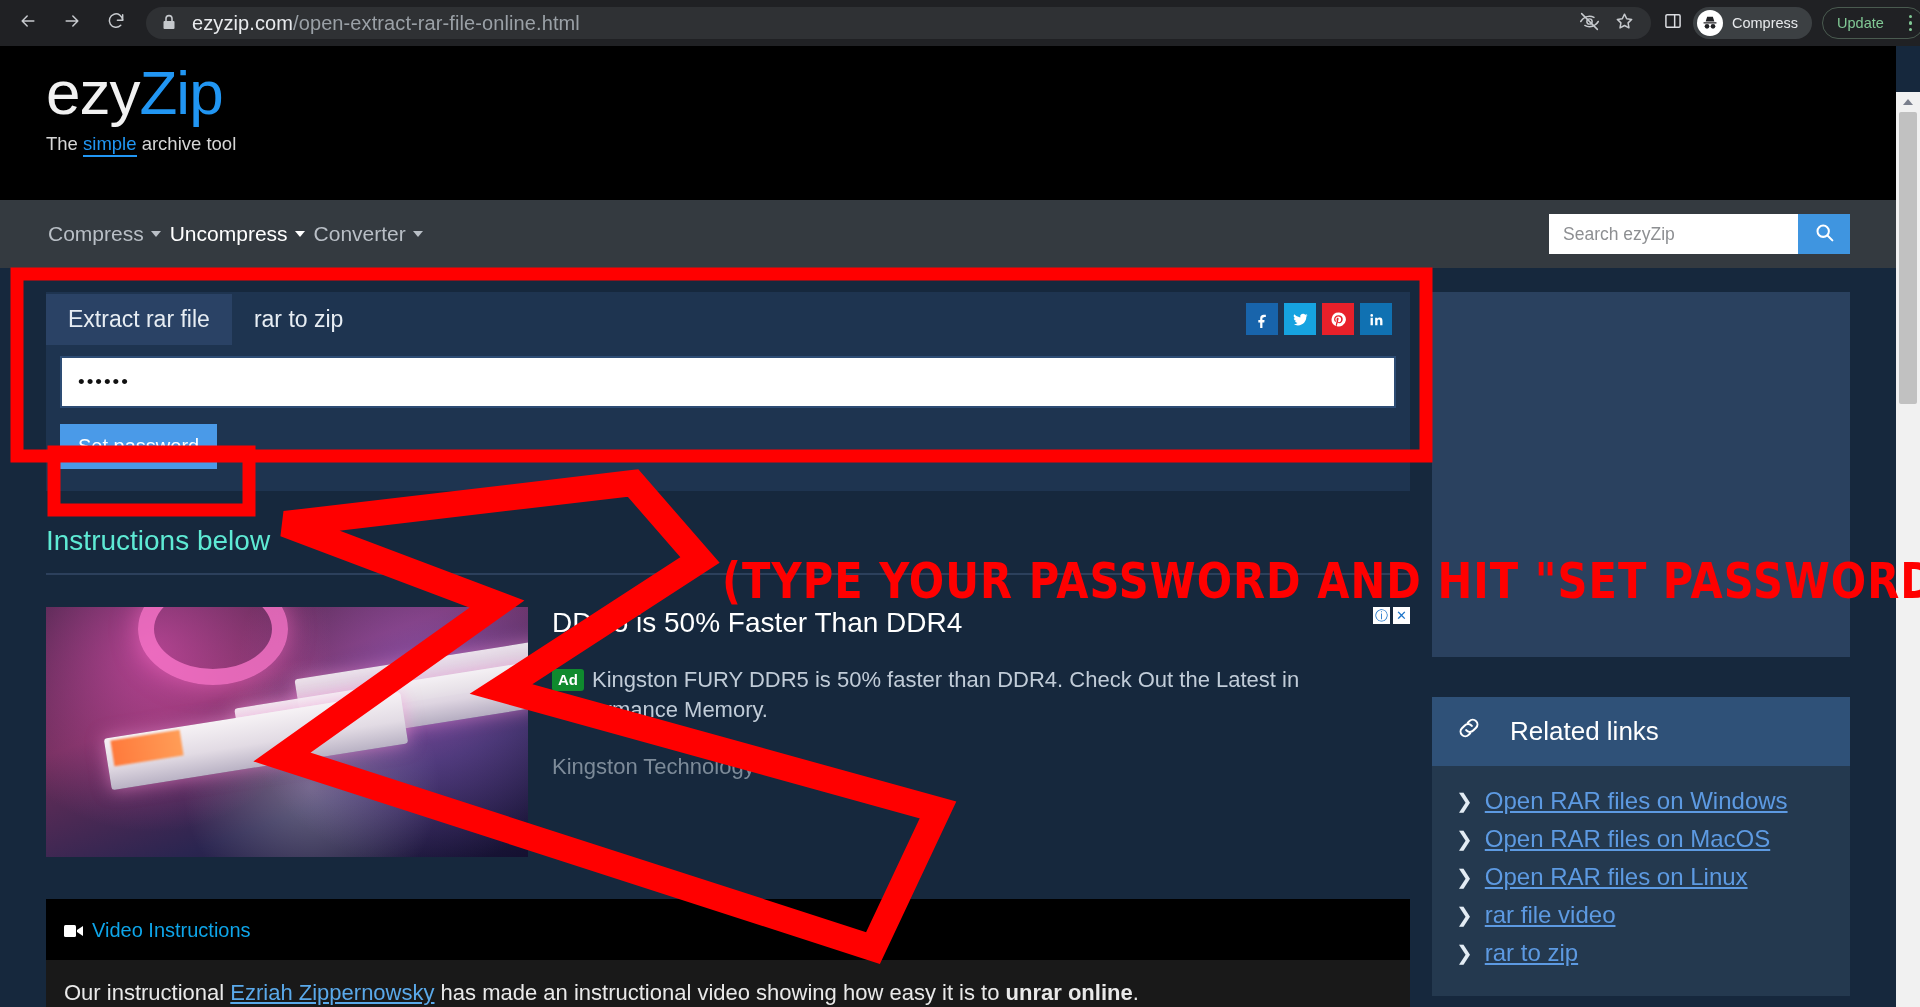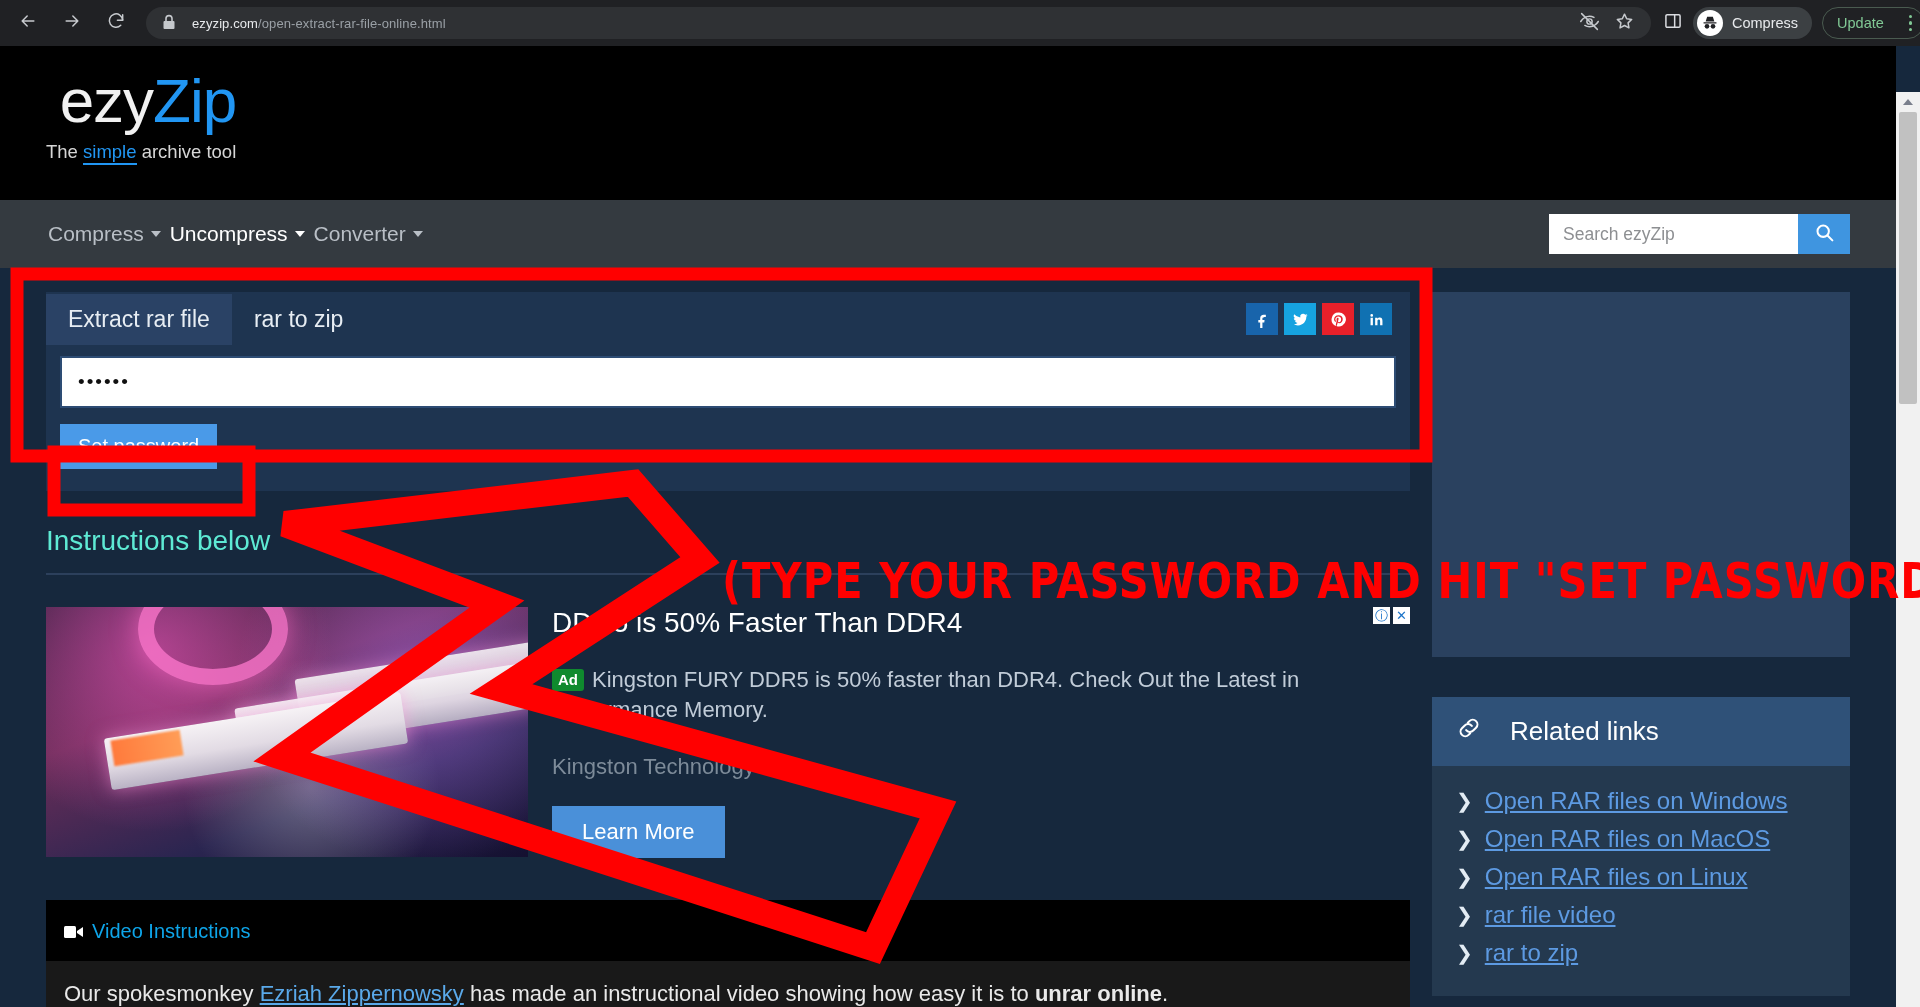--- a/index.html
+++ b/index.html
@@ -30,21 +30,21 @@
     margin-left: 10px;
     width: 1505px; height: 32px;
     background: #2f3134;
     border-radius: 16px;
     display: flex; align-items: center;
     padding: 0 12px;
   }
   #lock-icon { width: 18px; height: 18px; margin: 0 12px 0 4px; flex: 0 0 auto; }
   #lock-icon svg { width: 14px; height: 16px; fill: #c5c8cc; display: block; }
   #url-text {
-    font-size: 13px; color: #9aa0a6; white-space: nowrap;
+    font-size: 20px; color: #9aa0a6; white-space: nowrap;
     font-family: "Liberation Sans", sans-serif; letter-spacing: .1px;
   }
   #url-text .host { color: #e8eaed; }
 
   .omni-right { margin-left: auto; display: flex; align-items: center; gap: 14px; padding-right: 4px; }
   .omni-icon svg { width: 21px; height: 21px; stroke: #c7cace; fill: none; stroke-width: 1.7; }
 
   .chrome-right { display: flex; align-items: center; gap: 10px; padding-left: 12px; }
   .sidepanel-icon svg { width: 20px; height: 20px; stroke: #dadce0; fill: none; stroke-width: 1.8; }
   #incognito-pill {
@@ -71,21 +71,21 @@
   #viewport {
     position: absolute; top: 46px; left: 0;
     width: 1920px; height: 961px;
     background: #16283d;
     overflow: hidden;
   }
   #page { position: absolute; top: 0; left: 0; width: 1896px; height: 961px; }
 
   
   #site-header { height: 154px; background: #000; position: relative; }
-  #logo { position: absolute; left: 46px; top: 24px; text-align: right; }
+  #logo { position: absolute; left: 46px; top: 16px; }
   #logo-word { font-size: 62px; line-height: 1; letter-spacing: -1px; font-weight: 400; }
   #logo-word .ezy { color: #f1f1f1; }
   #logo-word .zip { color: #2196f3; }
   #logo-tag { margin-top: 9px; font-size: 18.5px; color: #d6d6d6; }
   #logo-tag .simple { color: #2196f3; border-bottom: 2px solid #2196f3; padding-bottom: 1px; }
 
   
   #navbar {
     height: 68px; background: #343a40;
     display: flex; align-items: center; position: relative;
@@ -417,36 +417,35 @@
           <div id="ad-text">
             <div id="ad-ctrls">
               <div class="ad-ctrl">ⓘ</div>
               <div class="ad-ctrl">✕</div>
             </div>
             <div id="ad-title">DDR5 is 50% Faster Than DDR4</div>
             <div id="ad-desc">
               <span id="ad-badge">Ad</span><span>Kingston FURY DDR5 is 50% faster than DDR4. Check Out the Latest in Performance Memory.</span>
             </div>
             <div id="ad-advertiser">Kingston Technology</div>
-            <button id="learn-more-btn">Learn More</button>
           </div>
         </div>
 
         <div id="video-section">
           <div id="video-heading">
             <span id="video-cam-icon">
               <svg viewBox="0 0 20 14">
                   <rect x="0" y="1" width="12" height="12" rx="1.5"></rect>
                   <path d="M13 6l6-4v10l-6-4z"></path>
                 </svg>
             </span>
             <span>Video Instructions</span>
           </div>
           <div id="video-body">
-            <span>Our spokesmonkey </span><a href="#">Ezriah Zippernowsky</a><span> has made an instructional video showing how easy it is to </span><b>unrar online</b><span>.</span>
+            <span>Our instructional </span><a href="#">Ezriah Zippernowsky</a><span> has made an instructional video showing how easy it is to </span><b>unrar online</b><span>.</span>
           </div>
         </div>
 
       </div>
 
       <div id="side-col">
         <div id="ad-slot"></div>
         <div id="related-card">
           <div id="related-header">
             <span id="related-link-icon">

